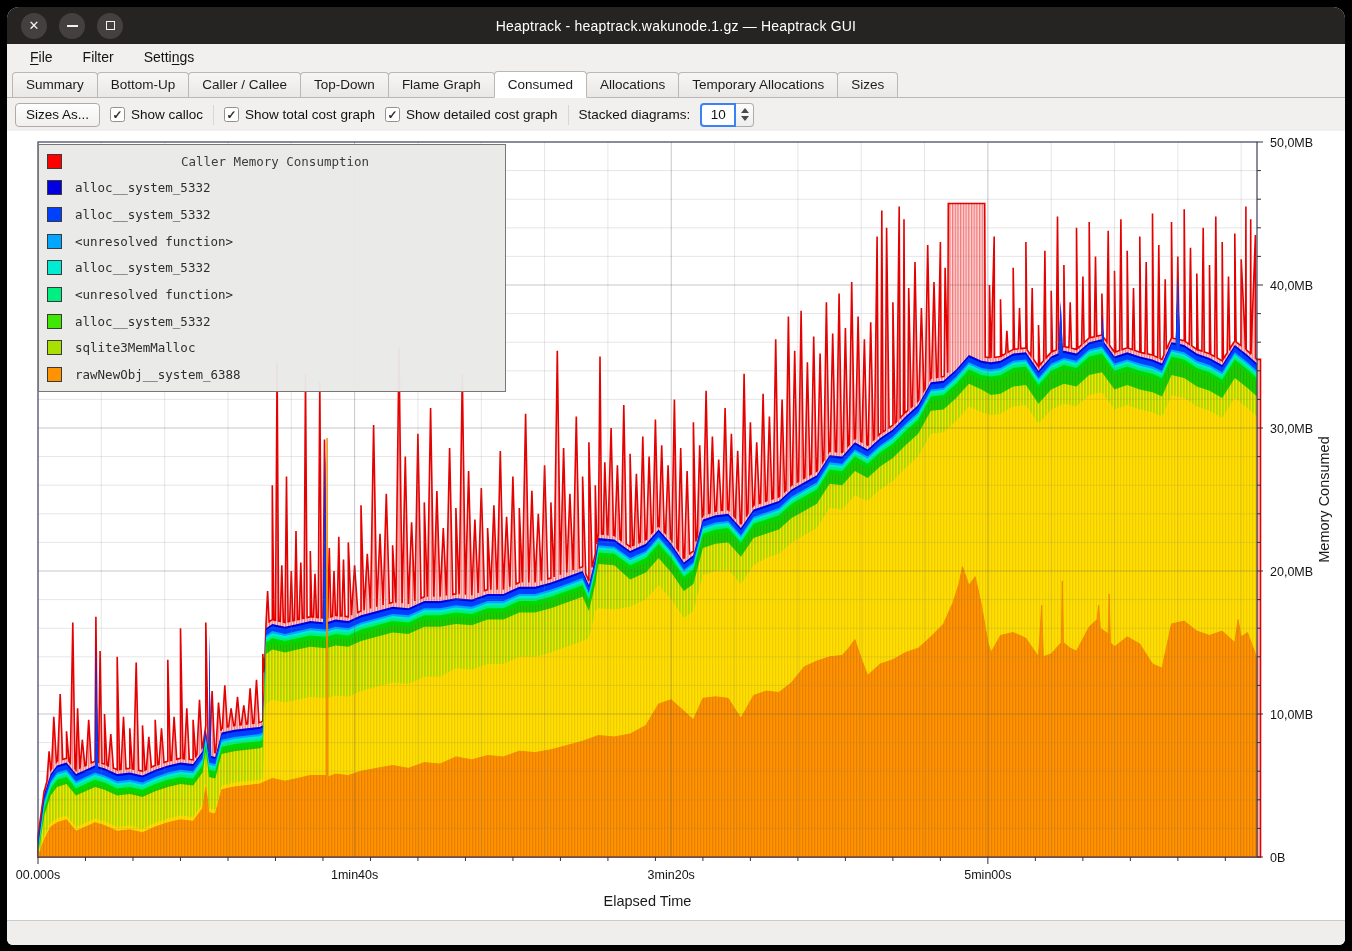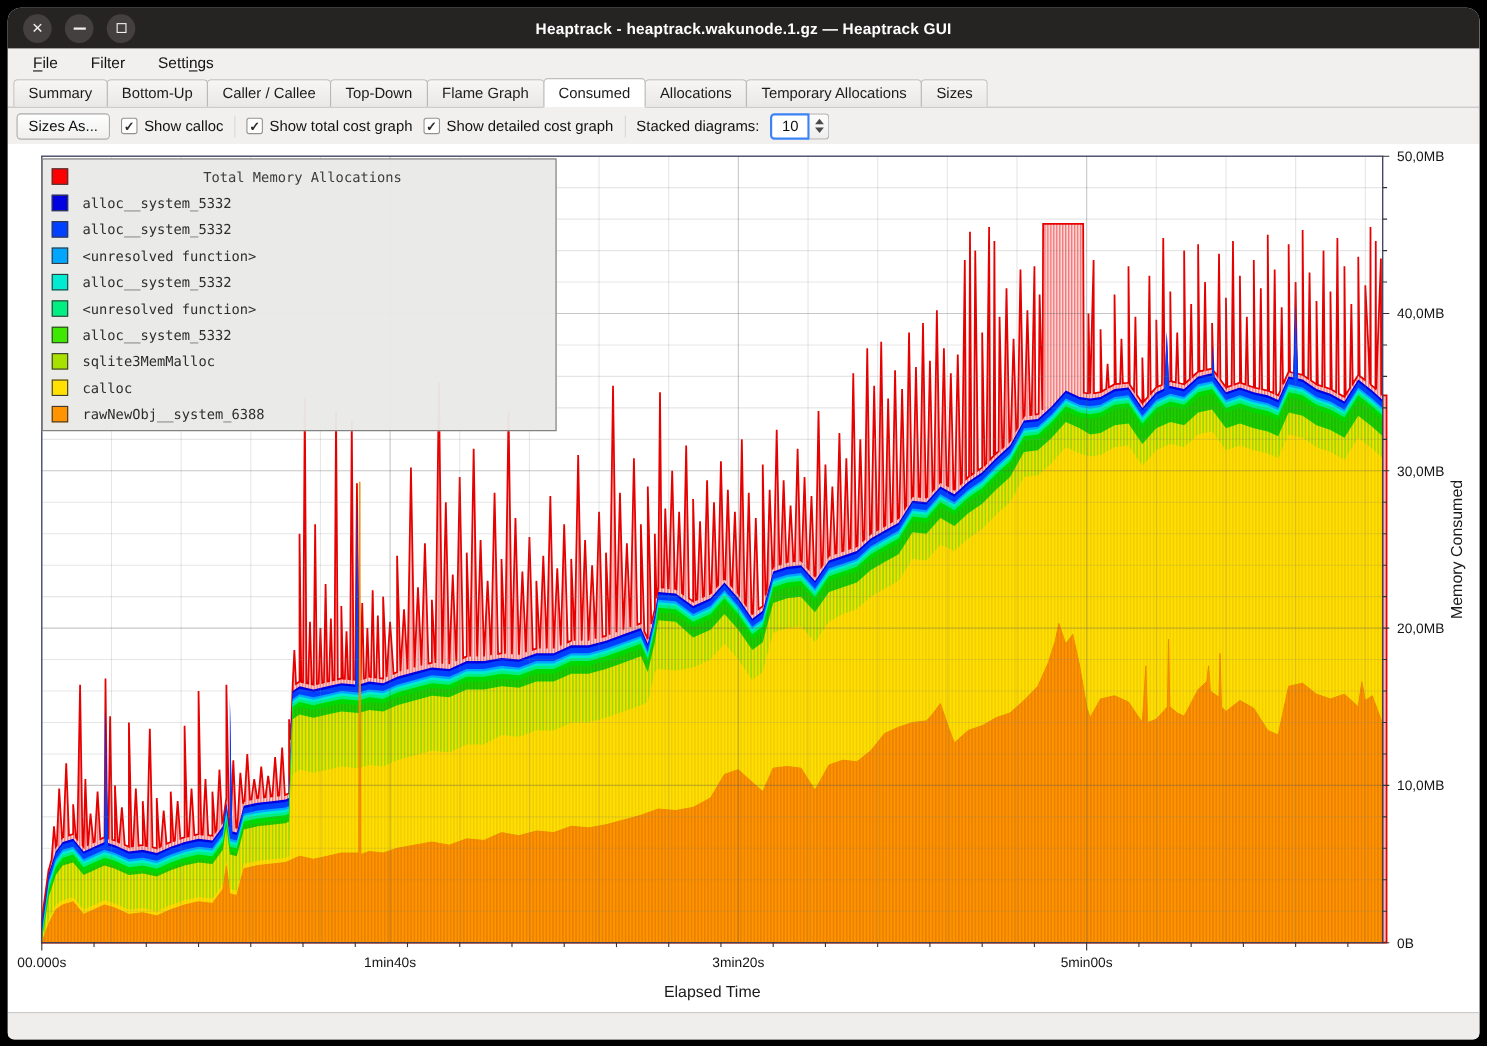--- a/index.html
+++ b/index.html
@@ -12,21 +12,21 @@
   
   .titlebar { height:37px; background:#262323; display:flex; align-items:center;
     position:relative; flex:0 0 auto; }
   .win-controls { position:absolute; left:14px; top:0; height:37px; display:flex;
     align-items:center; gap:12px; }
   .wbtn { width:26px; height:26px; border-radius:50%; background:#454040;
     display:flex; align-items:center; justify-content:center; color:#f2f2f2;
     font-size:13px; line-height:1; cursor:default; }
   .wbtn .dash { width:11px; height:2px; background:#f2f2f2; }
   .wbtn .sq { width:9px; height:9px; border:1.5px solid #f2f2f2; }
-  .win-title { width:100%; text-align:center; color:#ffffff; font-weight:bold;
+  .win-title { width:100%; text-align:center; color:#ffffff; font-weight:normal;
     font-size:14px; letter-spacing:.2px; }
   
   .menubar { height:26px; background:#f1f0ef; display:flex; align-items:center;
     padding-left:14px; gap:12px; flex:0 0 auto; }
   .menu-item { font-size:14px; color:#121212; padding:2px 9px; }
   .menu-item u { text-decoration:underline; text-underline-offset:2px; }
   
   .tabbar { height:28px; background:#f1f0ef; display:flex; align-items:flex-end;
     padding-left:5px; border-bottom:1px solid #b9b8b7; flex:0 0 auto; }
   .tab { font-size:13.5px; color:#1b1b1b; padding:4px 13px 5px 13px;
@@ -279,21 +279,21 @@
             <text x="1263" y="301.5" text-anchor="start" font-size="12.5" fill="#141414">30,0MB</text>
             <text x="1263" y="158.5" text-anchor="start" font-size="12.5" fill="#141414">40,0MB</text>
             <text x="1263" y="15.5" text-anchor="start" font-size="12.5" fill="#141414">50,0MB</text>
             <text x="640.5" y="775" text-anchor="middle" font-size="14.5" fill="#1a1a1a">Elapsed Time</text>
             <text x="1322" y="368.5" text-anchor="middle" font-size="14.5" fill="#1a1a1a" transform="rotate(-90 1322 368.5)">Memory Consumed</text>
           </g>
         </svg>
       <div class="legend" id="legend">
           <div class="legend-row">
             <span class="swatch" style="background: rgb(255, 0, 0);"></span>
-            <span class="legend-title-text">Total Memory Allocations</span>
+            <span class="legend-title-text">Caller Memory Consumption</span>
           </div>
           <div class="legend-row">
             <span class="swatch" style="background: rgb(0, 0, 224);"></span>
             <span>alloc__system_5332</span>
           </div>
           <div class="legend-row">
             <span class="swatch" style="background: rgb(0, 64, 255);"></span>
             <span>alloc__system_5332</span>
           </div>
           <div class="legend-row">
@@ -308,24 +308,20 @@
             <span class="swatch" style="background: rgb(0, 239, 131);"></span>
             <span>&lt;unresolved function&gt;</span>
           </div>
           <div class="legend-row">
             <span class="swatch" style="background: rgb(63, 232, 0);"></span>
             <span>alloc__system_5332</span>
           </div>
           <div class="legend-row">
             <span class="swatch" style="background: rgb(168, 224, 0);"></span>
             <span>sqlite3MemMalloc</span>
-          </div>
-          <div class="legend-row">
-            <span class="swatch" style="background: rgb(255, 224, 0);"></span>
-            <span>calloc</span>
           </div>
           <div class="legend-row">
             <span class="swatch" style="background: rgb(255, 148, 0);"></span>
             <span>rawNewObj__system_6388</span>
           </div>
         </div>
     </div>
 
     <div class="statusbar"></div>
   </div>

